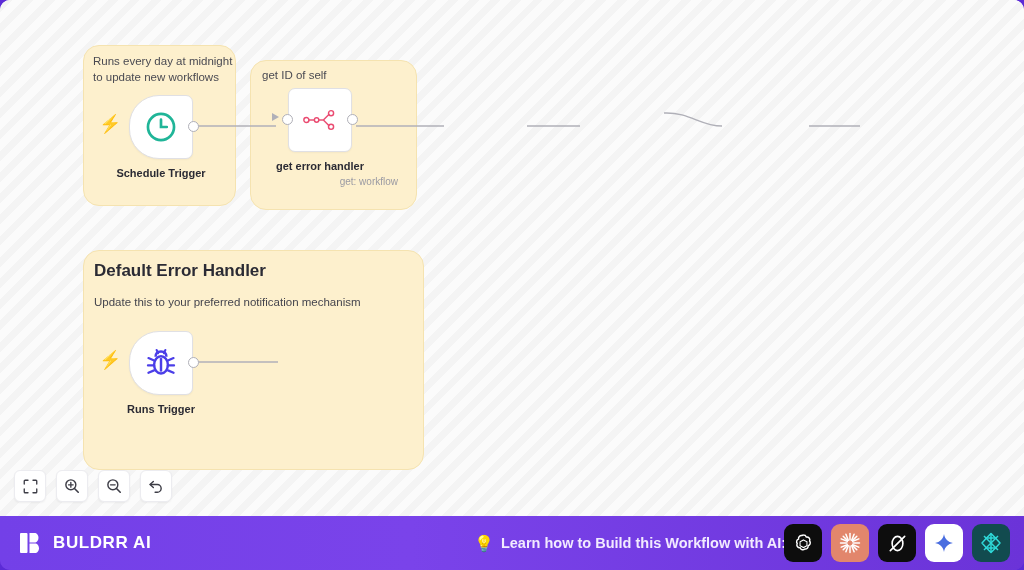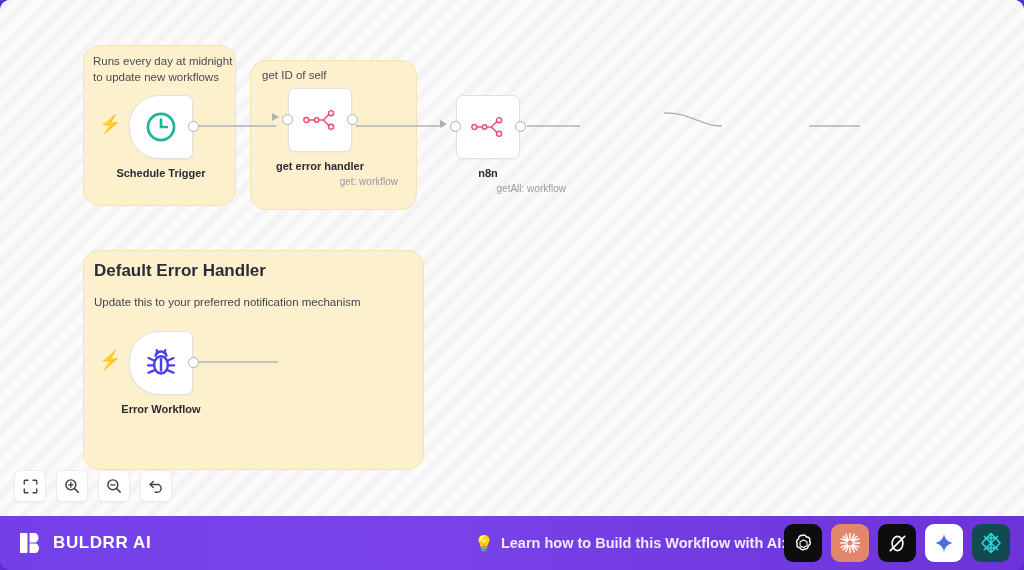--- a/index.html
+++ b/index.html
@@ -270,39 +270,20 @@
           <circle cx="33" cy="6" r="3" fill="none" stroke="#ea4b71" stroke-width="1.7"></circle>
           <circle cx="33" cy="22" r="3" fill="none" stroke="#ea4b71" stroke-width="1.7"></circle>
         </svg>
       </div>
       <div class="ep in"></div>
       <div class="ep out"></div>
       <div class="node-label">get error handler</div>
       <div class="node-sub one">get: workflow</div>
     </div>
 
-    <div class="node" id="node-n8n-getall" style="left:456px; top:95px;">
-      <div class="arrowhead"></div>
-      <div class="node-box">
-        <svg width="34" height="24" viewBox="0 0 40 28">
-          <line x1="6" y1="14" x2="14" y2="14" stroke="#ea4b71" stroke-width="1.7"></line>
-          <line x1="18" y1="14" x2="24" y2="14" stroke="#ea4b71" stroke-width="1.7"></line>
-          <path d="M24 14 L31 7" stroke="#ea4b71" stroke-width="1.7" fill="none"></path>
-          <path d="M24 14 L31 21" stroke="#ea4b71" stroke-width="1.7" fill="none"></path>
-          <circle cx="4" cy="14" r="3" fill="none" stroke="#ea4b71" stroke-width="1.7"></circle>
-          <circle cx="16" cy="14" r="2.6" fill="none" stroke="#ea4b71" stroke-width="1.7"></circle>
-          <circle cx="33" cy="6" r="3" fill="none" stroke="#ea4b71" stroke-width="1.7"></circle>
-          <circle cx="33" cy="22" r="3" fill="none" stroke="#ea4b71" stroke-width="1.7"></circle>
-        </svg>
-      </div>
-      <div class="ep in"></div>
-      <div class="ep out"></div>
-      <div class="node-label">n8n</div>
-      <div class="node-sub one">getAll: workflow</div>
-    </div>
 
 
 
 
     <div class="node trigger" id="node-error-trigger" style="left:129px; top:331px;">
       <div class="bolt">⚡</div>
       <div class="node-box">
         <svg width="32" height="32" viewBox="0 0 26 26">
           <ellipse cx="13" cy="14.5" rx="5.6" ry="7" fill="none" stroke="#4b3ee8" stroke-width="2"></ellipse>
           <line x1="13" y1="9" x2="13" y2="20" stroke="#4b3ee8" stroke-width="2"></line>
@@ -311,21 +292,21 @@
           <line x1="16.5" y1="2.5" x2="15.4" y2="5" stroke="#4b3ee8" stroke-width="1.8" stroke-linecap="round"></line>
           <line x1="7.4" y1="11" x2="2.8" y2="9" stroke="#4b3ee8" stroke-width="1.8" stroke-linecap="round"></line>
           <line x1="7.4" y1="15" x2="2.4" y2="15" stroke="#4b3ee8" stroke-width="1.8" stroke-linecap="round"></line>
           <line x1="7.4" y1="19" x2="2.8" y2="21" stroke="#4b3ee8" stroke-width="1.8" stroke-linecap="round"></line>
           <line x1="18.6" y1="11" x2="23.2" y2="9" stroke="#4b3ee8" stroke-width="1.8" stroke-linecap="round"></line>
           <line x1="18.6" y1="15" x2="23.6" y2="15" stroke="#4b3ee8" stroke-width="1.8" stroke-linecap="round"></line>
           <line x1="18.6" y1="19" x2="23.2" y2="21" stroke="#4b3ee8" stroke-width="1.8" stroke-linecap="round"></line>
         </svg>
       </div>
       <div class="ep out"></div>
-      <div class="node-label">Error Workflow</div>
+      <div class="node-label">Runs Trigger</div>
     </div>
 
 
     <div id="zoom-controls">
       <div class="zc-btn">
         <svg width="15" height="15" viewBox="0 0 18 18">
           <path d="M1.5 6 V2.5 A1 1 0 0 1 2.5 1.5 H6" fill="none" stroke="#3d3d46" stroke-width="1.6" stroke-linecap="round"></path>
           <path d="M12 1.5 H15.5 A1 1 0 0 1 16.5 2.5 V6" fill="none" stroke="#3d3d46" stroke-width="1.6" stroke-linecap="round"></path>
           <path d="M16.5 12 V15.5 A1 1 0 0 1 15.5 16.5 H12" fill="none" stroke="#3d3d46" stroke-width="1.6" stroke-linecap="round"></path>
           <path d="M6 16.5 H2.5 A1 1 0 0 1 1.5 15.5 V12" fill="none" stroke="#3d3d46" stroke-width="1.6" stroke-linecap="round"></path>

